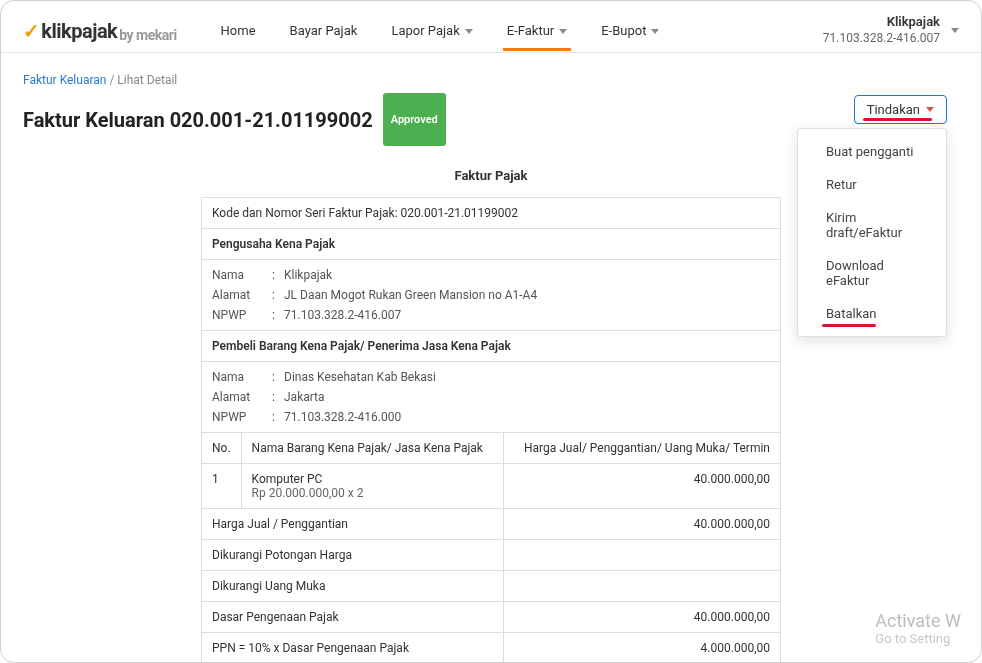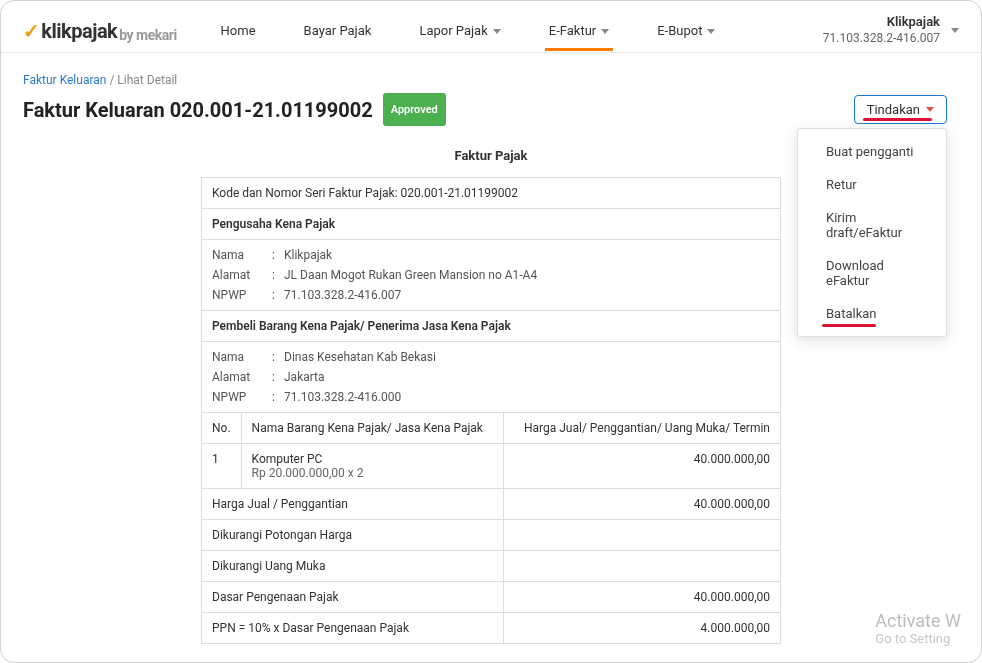--- a/index.html
+++ b/index.html
@@ -4,35 +4,35 @@
   <style>
     * { box-sizing: border-box; margin: 0; padding: 0; }
     body { font-family: -apple-system, "Segoe UI", Roboto, Arial, sans-serif; background: #fff; color: #333; font-size: 13px; }
     .frame { width: 982px; height: 663px; border: 1px solid #d0d0d0; border-radius: 14px; overflow: hidden; position: relative; background: #fff; }
 
     
     .nav { display: flex; align-items: center; padding: 8px 22px 0 22px; height: 52px; border-bottom: 1px solid #e6e6e6; }
     .logo { display: flex; align-items: center; font-weight: 700; font-size: 20px; letter-spacing: -0.5px; }
     .logo-check { color: #f39c12; margin-right: 2px; font-weight: 900; }
     .logo-sub { font-size: 14px; color: #999; margin-left: 2px; margin-top: 12px; position: relative; top: -2px; }
-    .nav-links { display: flex; margin-left: 30px; gap: 20px; }
+    .nav-links { display: flex; margin-left: 30px; gap: 6px; }
     .nav-link { padding: 12px 14px; cursor: pointer; color: #333; position: relative; }
     .nav-link.active::after { content: ""; position: absolute; left: 10px; right: 10px; bottom: -1px; height: 3px; background: #ff7b00; }
     .caret { display: inline-block; width: 0; height: 0; border-left: 4px solid transparent; border-right: 4px solid transparent; border-top: 5px solid #888; margin-left: 5px; vertical-align: middle; }
     .user-block { margin-left: auto; text-align: right; display: flex; align-items: center; gap: 6px; }
     .user-text { line-height: 1.3; }
     .user-name { font-weight: 600; font-size: 13px; }
     .user-id { font-size: 12px; color: #666; }
 
     
     .content { padding: 20px 22px; position: relative; height: calc(100% - 52px); overflow: hidden; }
     .breadcrumb { font-size: 12px; color: #888; margin-bottom: 6px; }
     .breadcrumb a { color: #2a7ad0; text-decoration: none; }
     .page-title { font-size: 20px; font-weight: 700; color: #222; display: flex; align-items: center; gap: 10px; }
-    .badge { background: #4caf50; color: #fff; font-size: 11px; padding: 10px 8px; border-radius: 3px; font-weight: 600; }
+    .badge { background: #4caf50; color: #fff; font-size: 11px; padding: 20px 8px; border-radius: 3px; font-weight: 600; }
 
     .action-btn { position: absolute; right: 34px; top: 42px; border: 1.5px solid #1976d2; border-radius: 4px; padding: 6px 12px; color: #333; background: #fff; cursor: pointer; display: flex; align-items: center; gap: 6px; font-size: 13px; }
     .action-caret { width: 0; height: 0; border-left: 4px solid transparent; border-right: 4px solid transparent; border-top: 5px solid #d9534f; }
     .underline-red { position:absolute; height:3px; background:#d13; border-radius:2px; }
 
     .dropdown { position: absolute; right: 34px; top: 75px; width: 150px; background: #fff; border: 1px solid #e0e0e0; box-shadow: 0 4px 14px rgba(0,0,0,0.12); border-radius: 3px; padding: 6px 14px; }
     .dropdown-item { padding: 9px 14px; cursor: pointer; color: #444; font-size: 13px; position: relative; }
 
     .doc-wrap { margin: 22px auto 0; width: 580px; }
     .doc-title { text-align: center; font-weight: 700; font-size: 13px; margin-bottom: 14px; }

